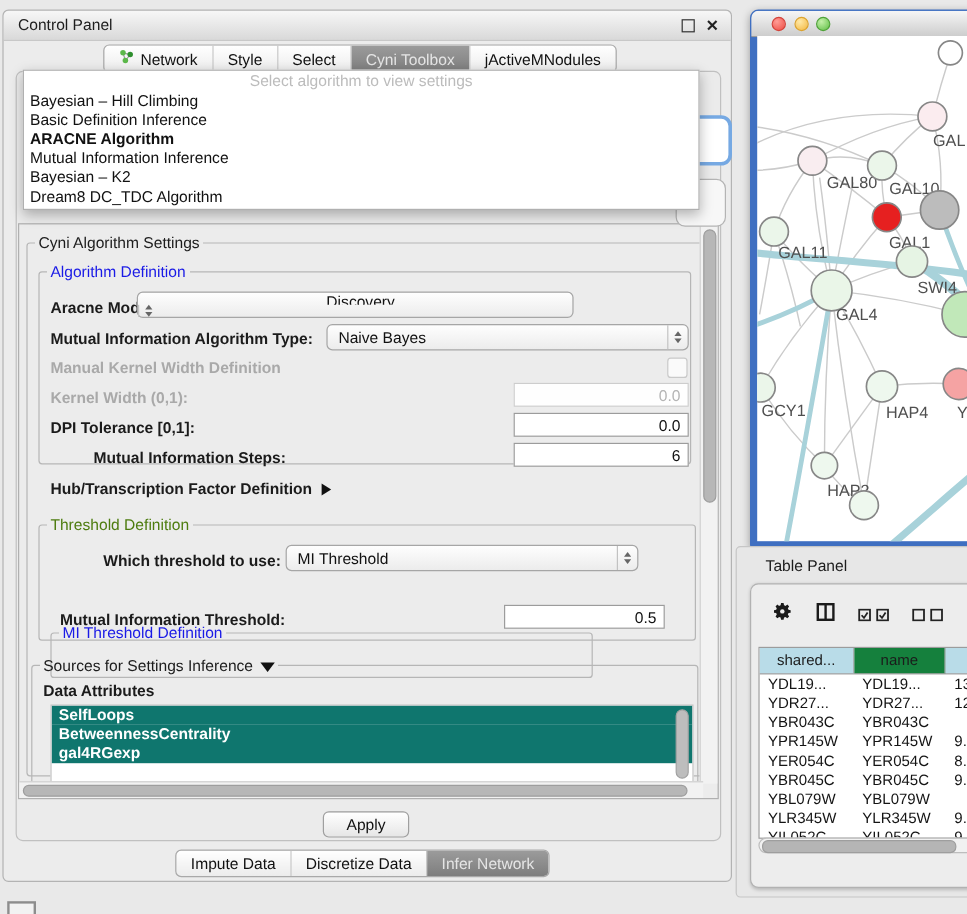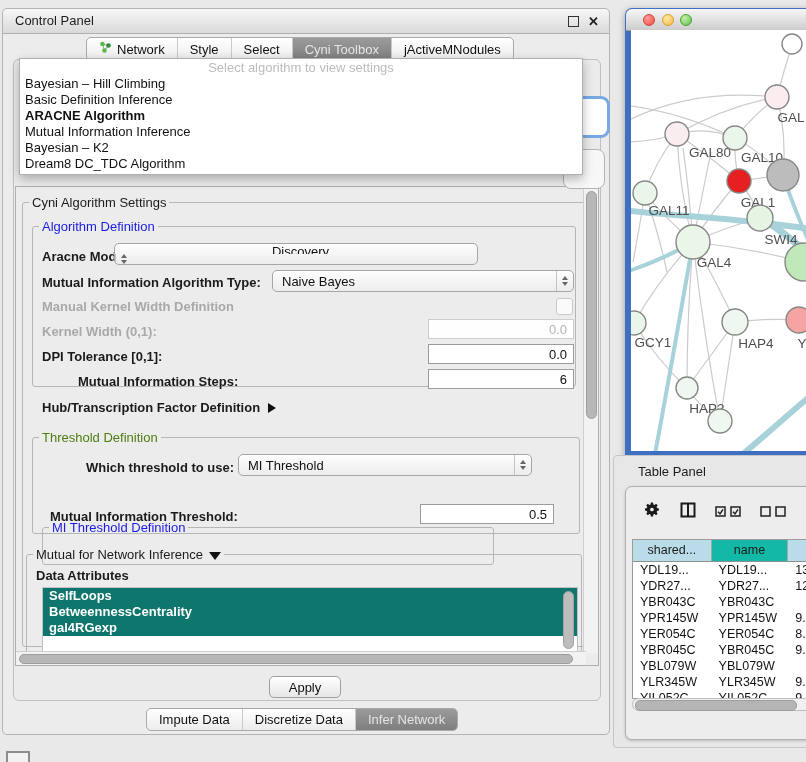--- a/index.html
+++ b/index.html
@@ -101,21 +101,21 @@
       border:1px solid #c6c6c6;border-radius:4px;box-sizing:border-box;}
   .tp-title{position:absolute;left:24px;top:8px;font-size:13px;color:#1d1d1d;}
   .tp-win{position:absolute;left:11px;top:30px;width:200px;height:252px;background:#ededed;
       border:1px solid #b2b2b2;border-radius:7px;box-shadow:0 1px 3px rgba(0,0,0,.2);}
   .tp-toolbar{position:absolute;left:18px;top:14px;display:flex;align-items:center;gap:19px;}
   .pair{display:flex;gap:4px;}
   .tbl{position:absolute;left:6px;top:52px;width:200px;height:158px;background:#fff;
       border:1px solid #9c9c9c;overflow:hidden;}
   .tbl-head{display:flex;height:21px;border-bottom:1px solid #8f8f8f;}
   .tbl-head .hc{box-sizing:border-box;border-right:1px solid #a5a5a5;font-size:12.5px;color:#1b1b1b;
-      text-align:center;line-height:21px;background:#14b8a6;overflow:hidden;white-space:nowrap;}
+      text-align:center;line-height:21px;background:#15803d;overflow:hidden;white-space:nowrap;}
   .tbl-head .hc.hl{background:#b9dce8;}
   .trow{display:flex;height:16px;}
   .trow .c{box-sizing:border-box;padding-left:7px;font-size:12.5px;color:#141414;line-height:16px;
       overflow:hidden;white-space:nowrap;}
   .tbl-hscroll{position:absolute;left:6px;top:211px;width:200px;height:13px;background:#f1f1f1;
       border:1px solid #bdbdbd;border-radius:7px;box-sizing:border-box;}
   .tbl-hscroll .thumb{position:absolute;left:2px;top:1px;width:160px;height:9px;background:#b5b5b5;
       border:1px solid #9e9e9e;border-radius:5px;}
 
   .mini{position:absolute;left:6px;top:751px;width:20px;height:14px;border:2px solid #8d8d8d;background:#f2f2f2;}
@@ -233,21 +233,21 @@
       </div>
 
       <fieldset style="left:26px;top:300px;width:452px;height:45px;margin-top:33px;">
         <legend class="blu">MI Threshold Definition</legend>
       </fieldset>
       <span class="lbl" style="left:34px;top:322px;">Mutual Information Threshold:</span>
       <input class="fld" style="left: 404px; top: 317px; width: 134px;" value="0.5">
 
       <fieldset style="left:10px;top:360px;width:556px;height:120px;">
         <legend class="blk">
-          <span>Mutual for Network Inference</span><span class="arrow-d"></span>
+          <span>Sources for Settings Inference</span><span class="arrow-d"></span>
         </legend>
       </fieldset>
       <span class="lbl" style="left:20px;top:381px;">Data Attributes</span>
       <div class="listbox" style="left:26px;top:400px;width:534px;height:67px;">
         <div>
             <div class="li sel">SelfLoops</div>
             <div class="li sel">BetweennessCentrality</div>
             <div class="li sel">gal4RGexp</div>
           </div>
         <div class="lb-thumb"></div>

